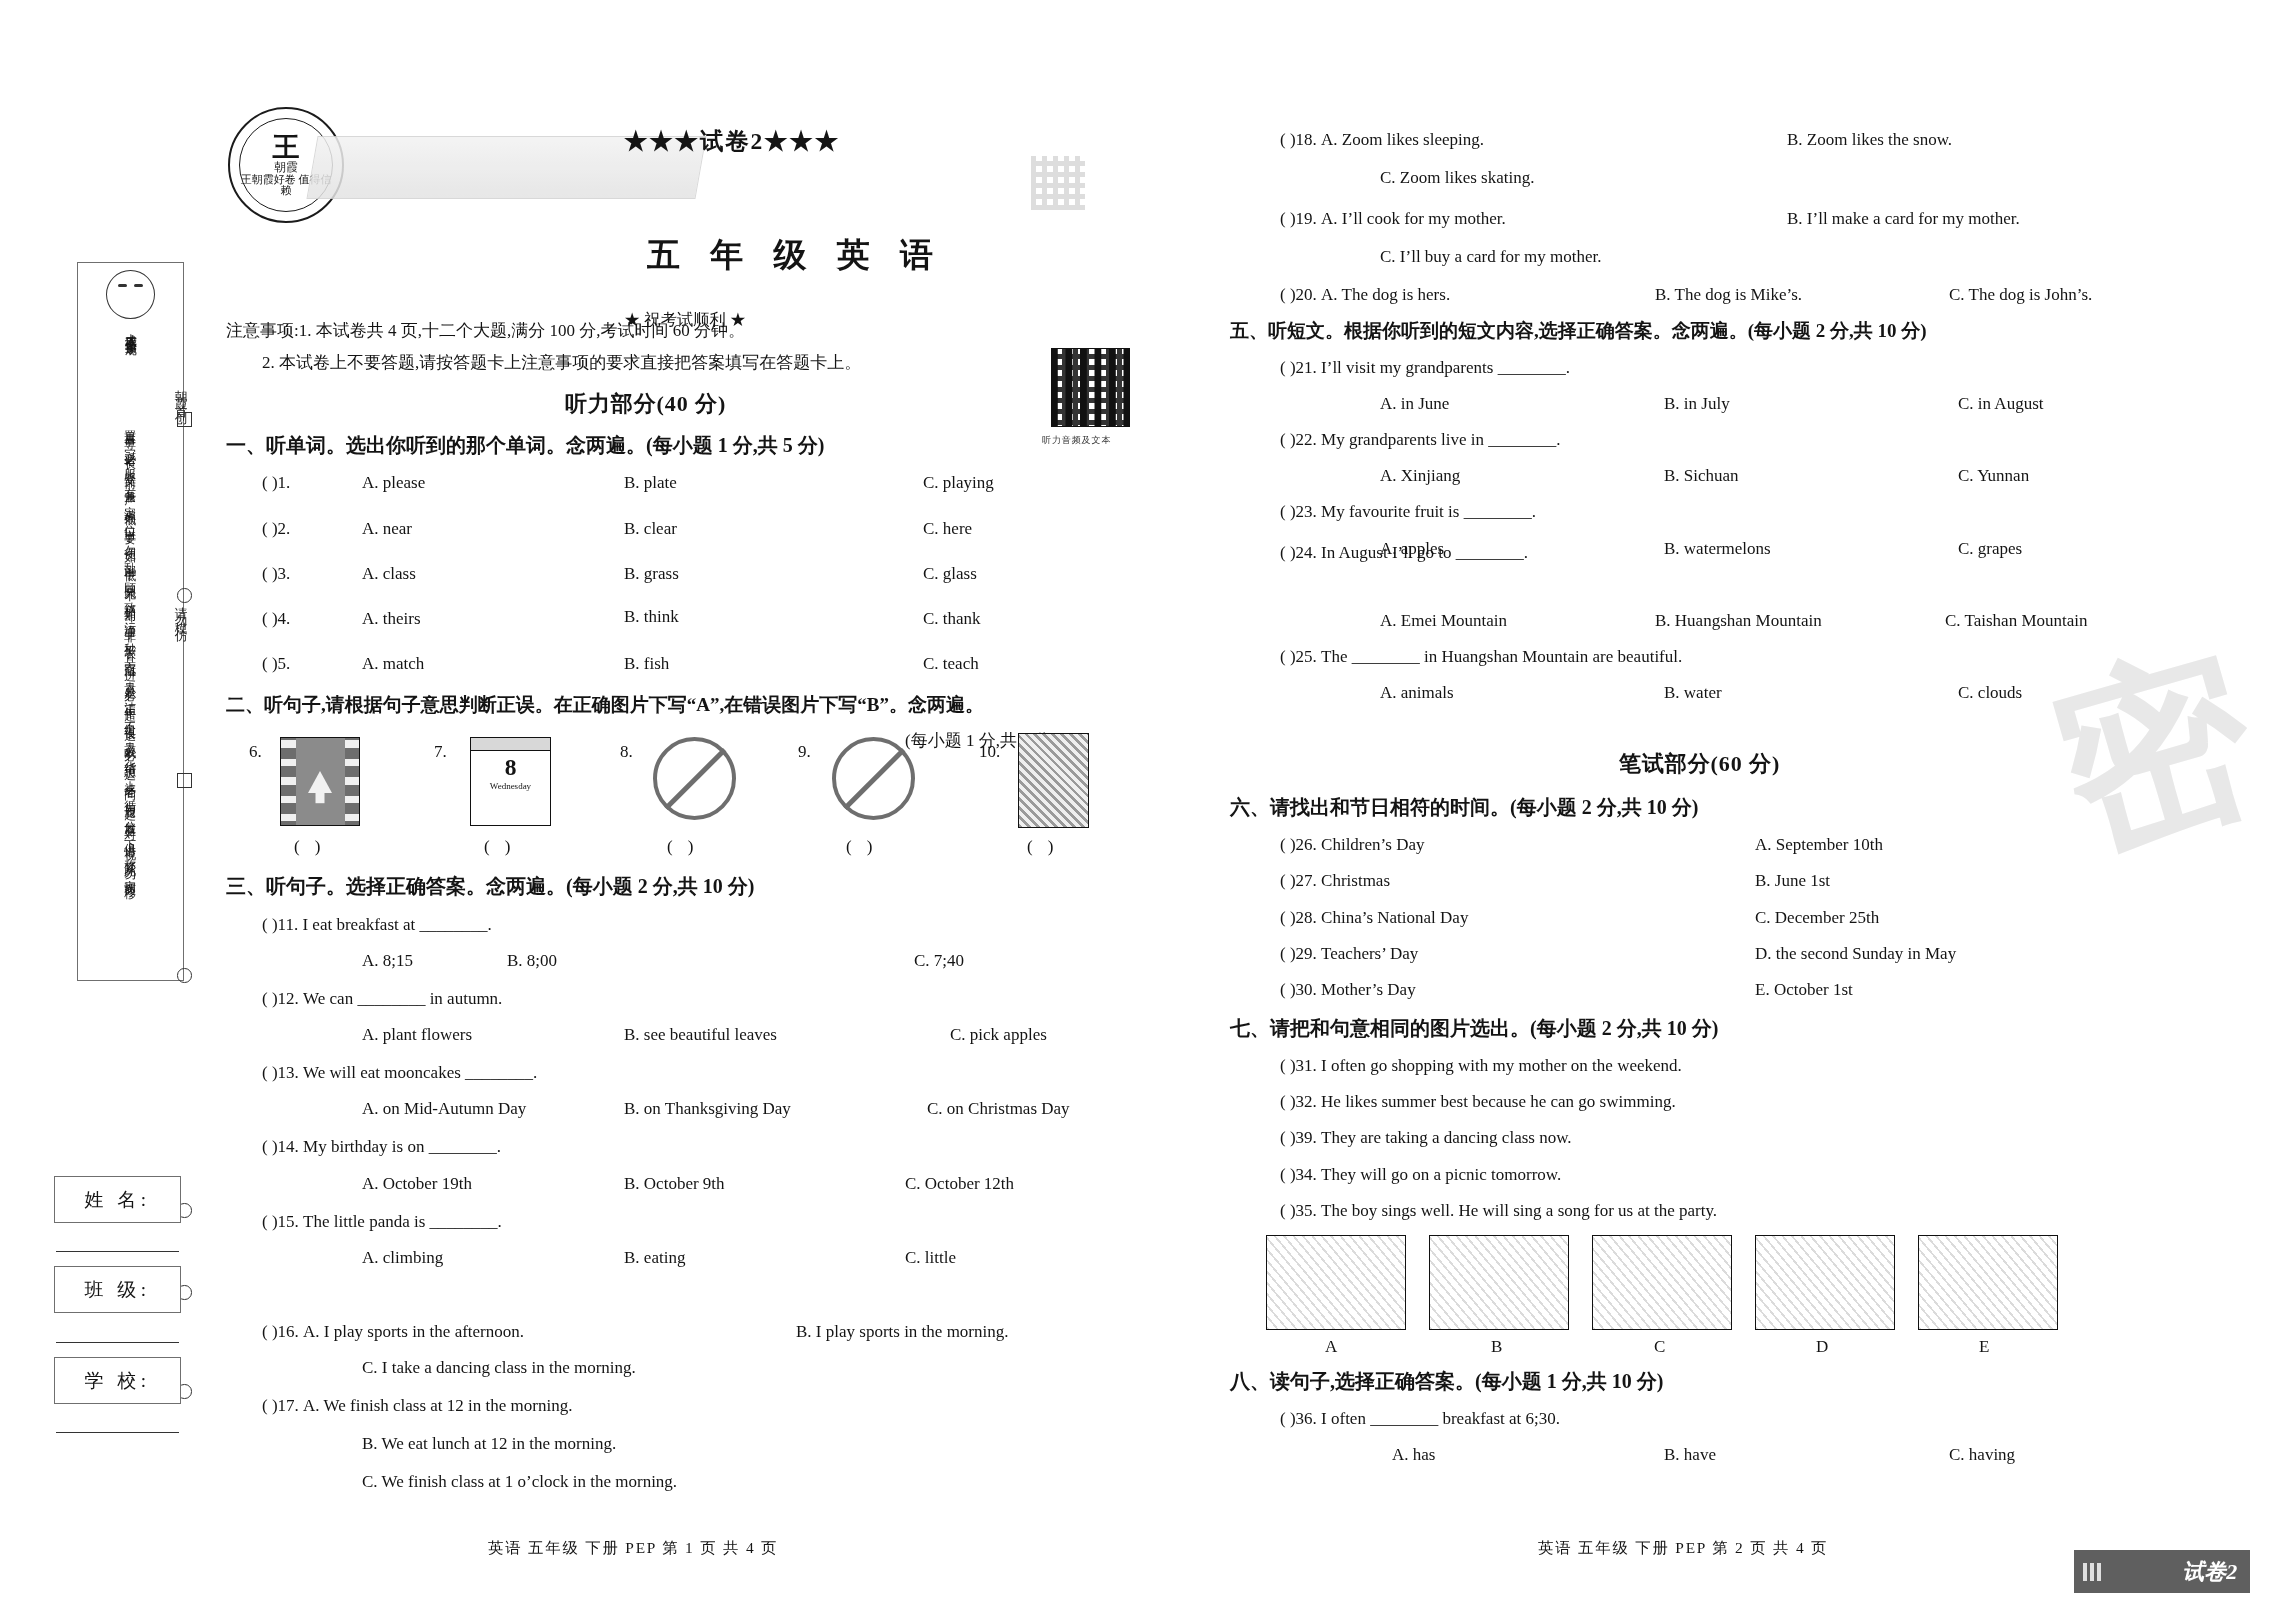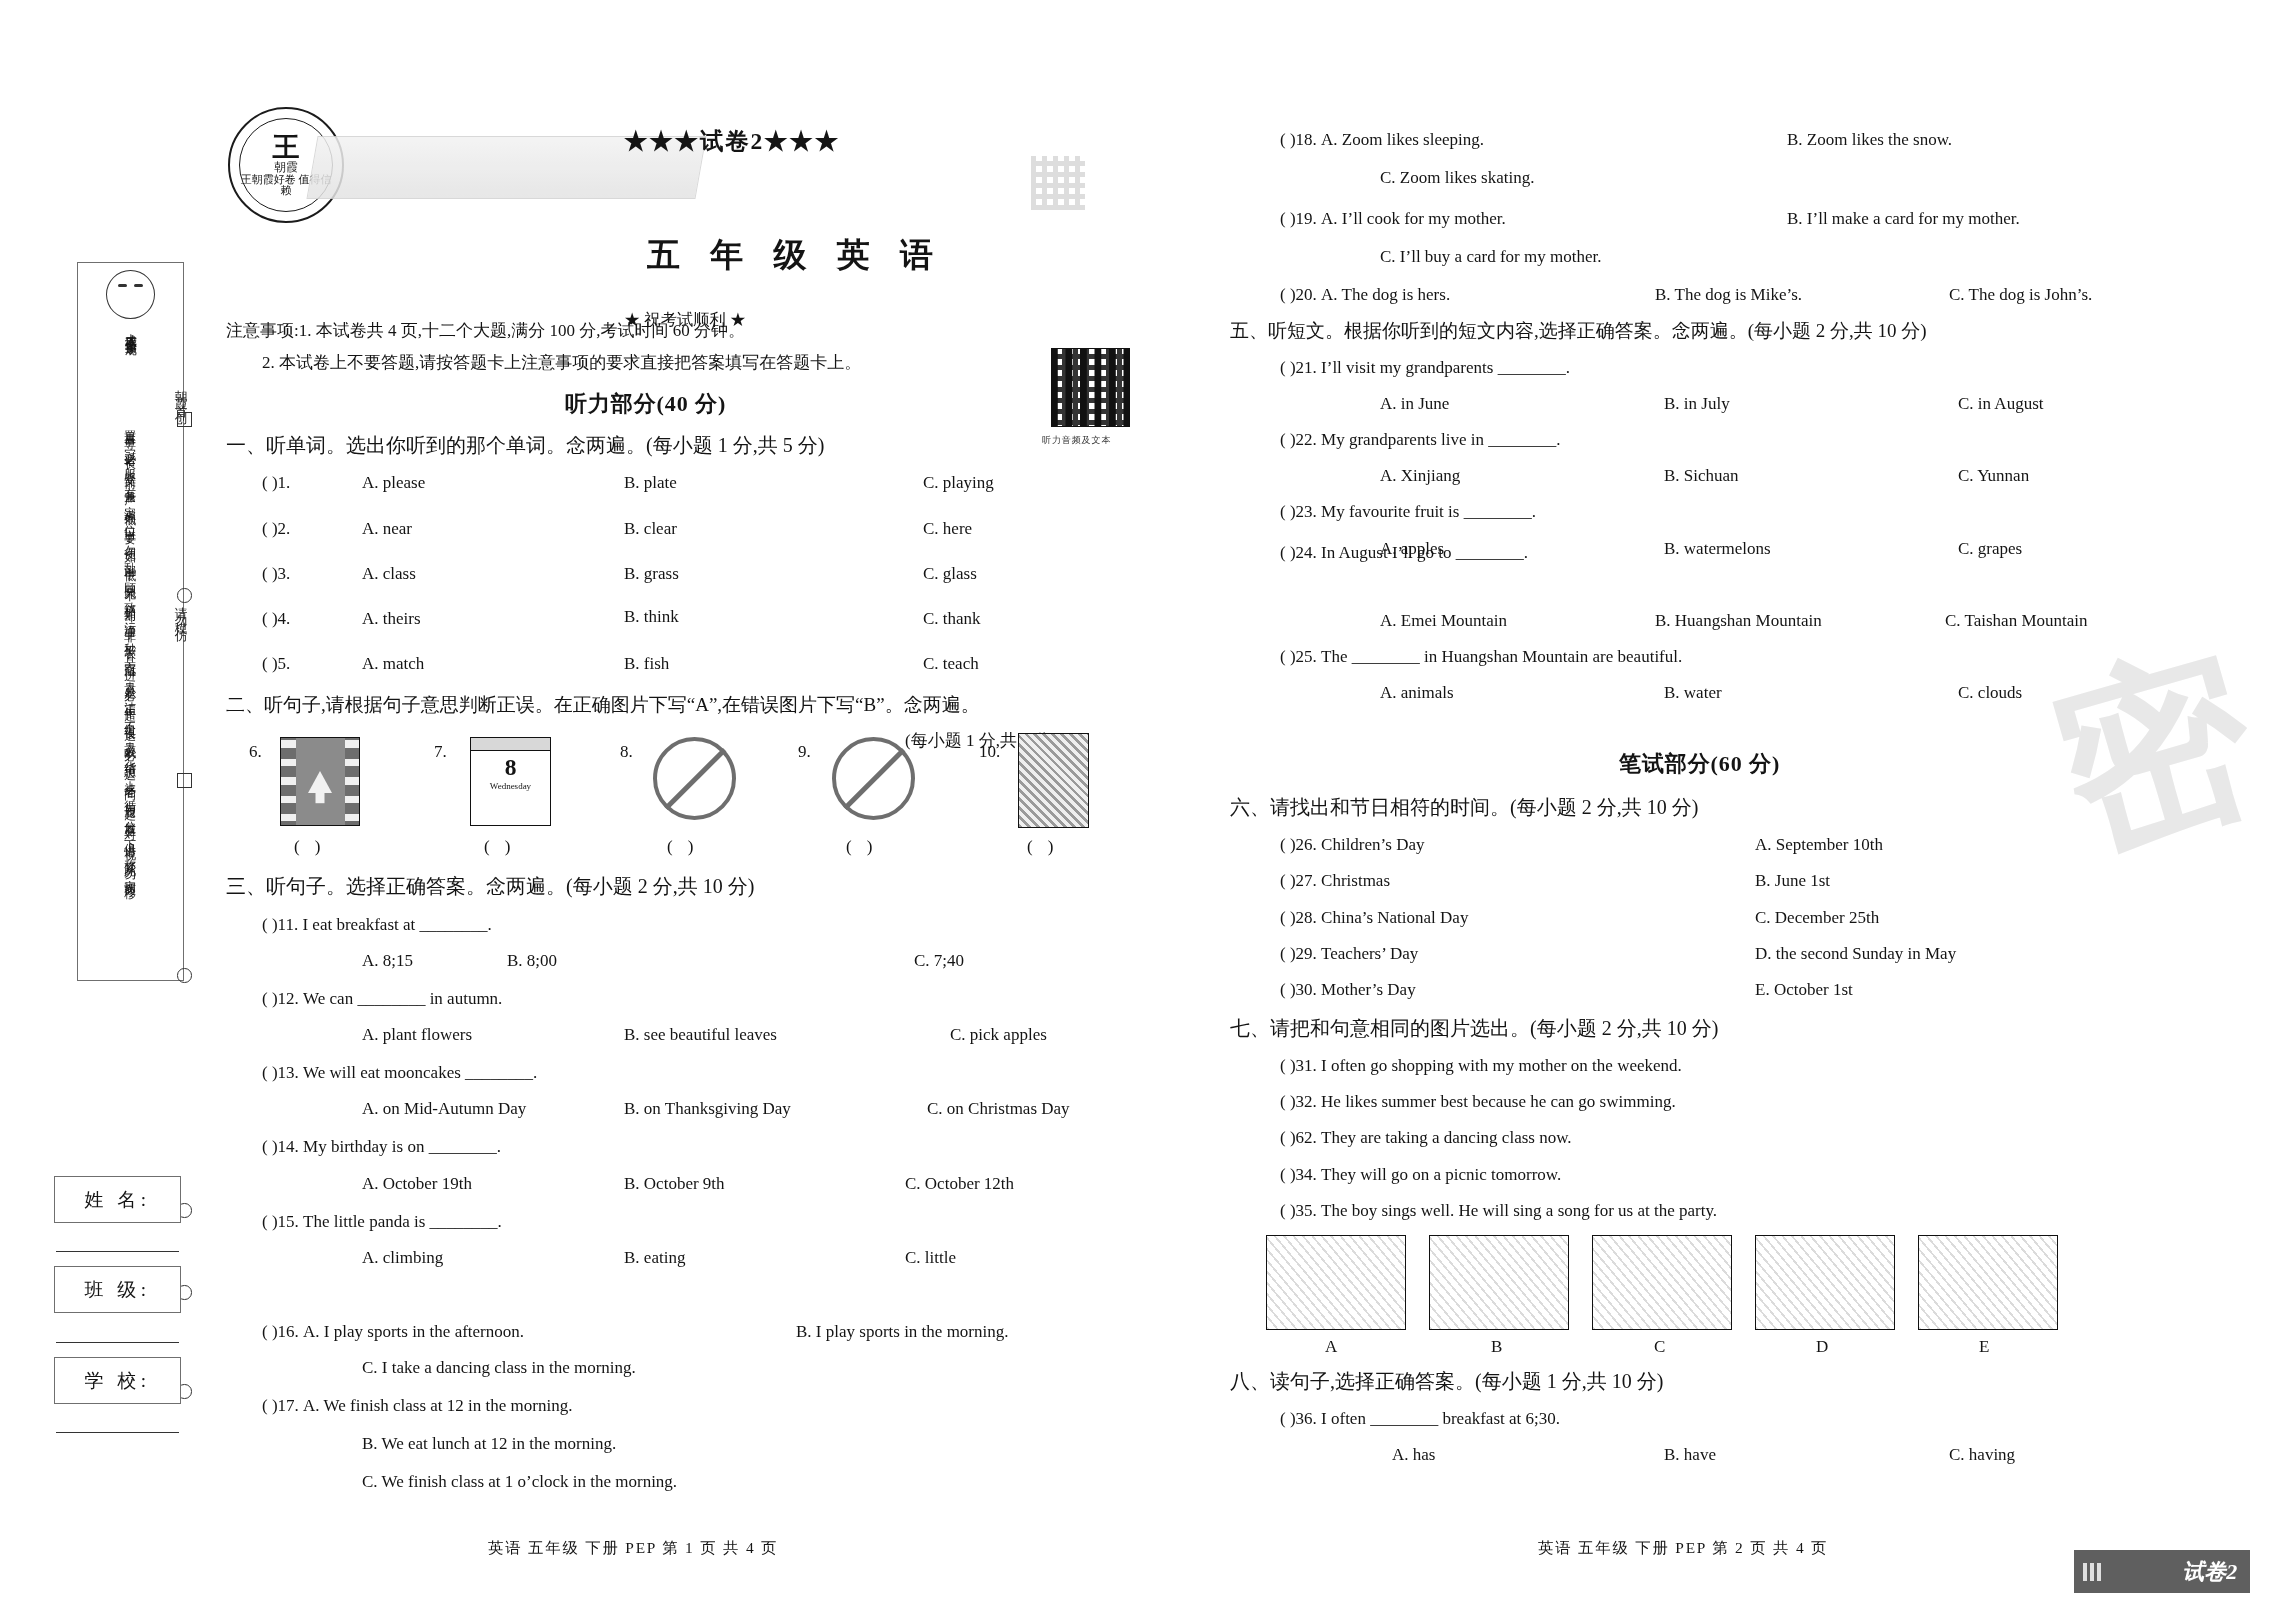--- a/index.html
+++ b/index.html
@@ -129,21 +129,21 @@
   .qr:after{
     content:""; position:absolute; inset:0;
     background-image:
       repeating-linear-gradient(0deg,#111 0 5.4px,transparent 5.4px 11px),
       repeating-linear-gradient(90deg,#111 0 5.4px,transparent 5.4px 11px);
     background-size:11px 11px, 11px 11px;
     opacity:.85;
   }
   .qr-cap { position:absolute; left:1042px; top:434px; font-size:9px; letter-spacing:0.9px; color:#333;}
 
-  .sec-head { position:absolute; font-size:20px; font-weight:normal; }
+  .sec-head { position:absolute; font-size:20px; font-weight:bold; }
   .part-head { position:absolute; font-size:22px; font-weight:bold; letter-spacing:0.9px;}
   .q { position:absolute; font-size:17px; line-height:1.55; }
 
   
   .picbox { position:absolute; border:0.9px solid #111; background:#f4f4f4; }
   .piclabel { position:absolute; font-size:17px; }
   .parens { position:absolute; font-size:17px; letter-spacing:5.4px; }
 
   
   .film { background:#8b8b8b; }
@@ -497,21 +497,21 @@
 
   <div class="sec-head" style="left:1230px; top:1015px">七、请把和句意相同的图片选出。(每小题 2 分,共 10 分)</div>
 
   <div class="q" style="left:1280px; top:1053px">
     <span>(      )</span><span>31.</span>&nbsp;<span>I often go shopping with my mother on the weekend.</span>
   </div>
   <div class="q" style="left:1280px; top:1089px">
     <span>(      )</span><span>32.</span>&nbsp;<span>He likes summer best because he can go swimming.</span>
   </div>
   <div class="q" style="left:1280px; top:1125px">
-    <span>(      )</span><span>62.</span>&nbsp;<span>They are taking a dancing class now.</span>
+    <span>(      )</span><span>39.</span>&nbsp;<span>They are taking a dancing class now.</span>
   </div>
   <div class="q" style="left:1280px; top:1162px">
     <span>(      )</span><span>34.</span>&nbsp;<span>They will go on a picnic tomorrow.</span>
   </div>
   <div class="q" style="left:1280px; top:1198px">
     <span>(      )</span><span>35.</span>&nbsp;<span>The boy sings well. He will sing a song for us at the party.</span>
   </div>
 
   <div class="rpic" style="left:1266px; top:1235px; width:140px; height:95px">
       <div class="hatch"></div>

